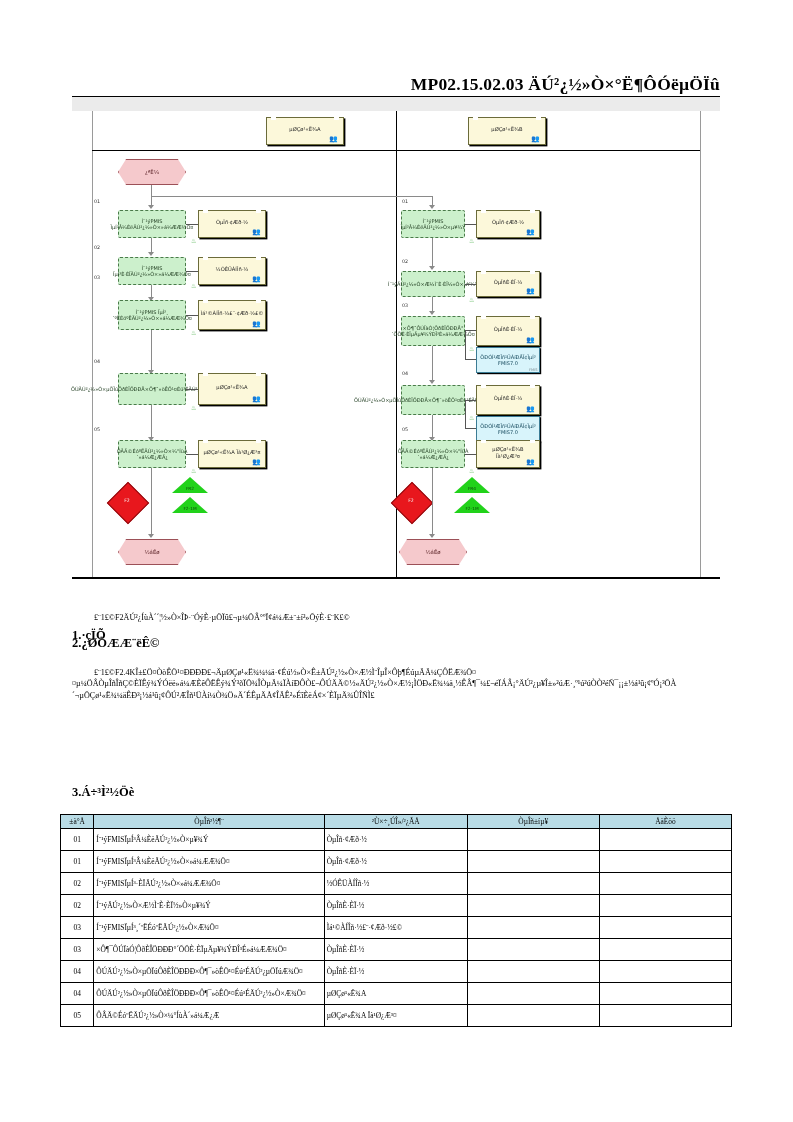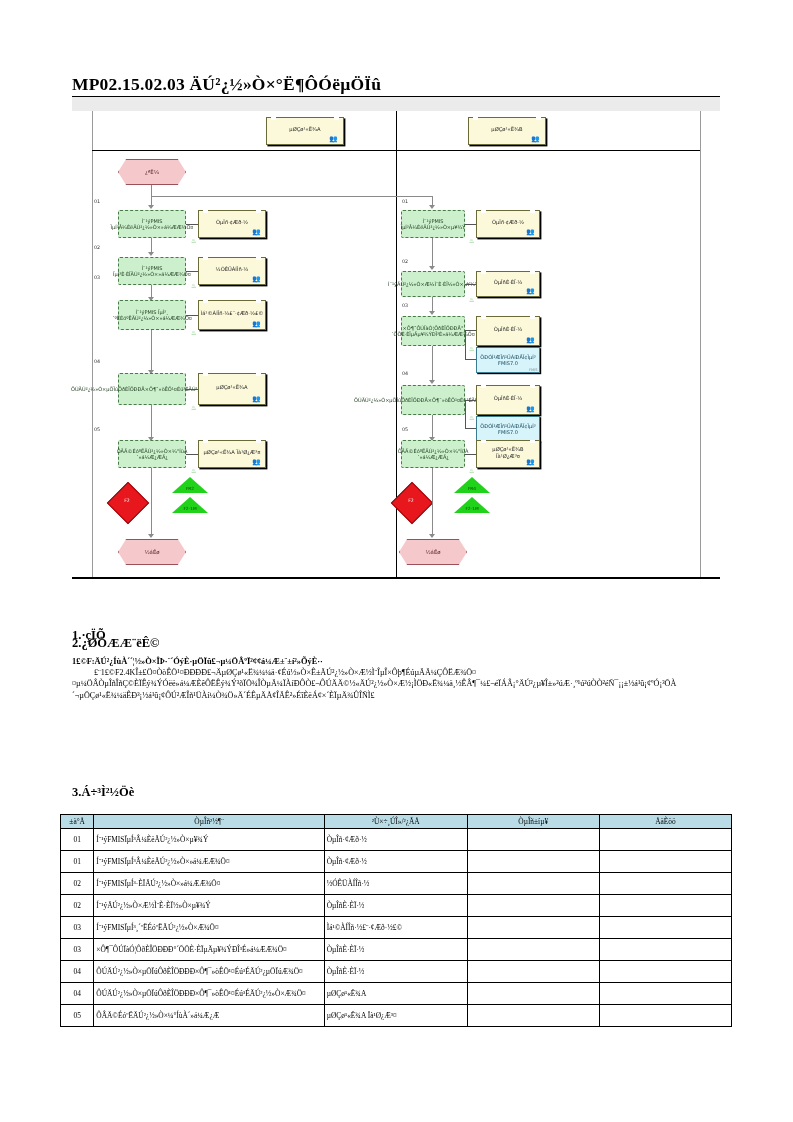--- a/index.html
+++ b/index.html
@@ -12,20 +12,21 @@
     overflow:hidden;
   }
   .page{position:absolute;left:0;top:0;width:793px;height:1122px;}
 
   
   .doc-title{
     position:absolute;left:72px;top:74px;width:648px;
     font-family:"Liberation Serif", serif;
     font-weight:bold;font-size:17.5px;letter-spacing:.2px;
     white-space:nowrap;
+    text-align:right;
   }
   .title-rule{
     position:absolute;left:72px;top:96px;width:648px;height:1.6px;background:#000;
   }
 
   
   .chart-frame{
     position:absolute;left:72px;top:97px;width:648px;height:487px;
     background:#ffffff;border:0;
   }
@@ -387,23 +388,23 @@
       <div class="tri" style="position:absolute;left:2px;top:0;"></div>
       <div class="tri-lbl" style="top:9px;left:0;">F2-1M</div>
     </div>
 
     <div class="ln-v" style="left:360px;top:371px;height:68px;"></div>
     <div class="arrow-d" style="left:357.2px;top:437px;"></div>
     <div class="node hexa" style="left:327px;top:442px;width:68px;height:26px;">½áÊø</div>
   </div>
 
   <h2 class="sec" style="top:592px;margin-top:36px;">1.·çÏÕ</h2>
+  <div class="sec-body ind" style="top:612px;">£¨1£©F2ÄÚ²¿ÍùÀ´´¦½»Ò×ÎÞ·¨ÓýÈ·µÖÏû£¬µ¼ÖÂ°ºÏ¢á¼Æ±¨±í²»ÕýÈ·£¨K£©</div>
 
   <h2 class="sec" style="top:636px;">2.¿ØÖÆÆ¨ëÊ©</h2>
-  <div class="sec-lead" style="top:656px;">1£©F:ÄÚ²¿ÍùÀ´´¦½»Ò×ÎÞ·¨´ÓýÈ·µÖÏû£¬µ¼ÖÂºÏ²¢¢á¼Æ±¨±í²»ÕýÈ··</div>
   <div class="sec-body ind" style="top:667px;">£¨1£©F2.4KÎ±£Ö¤ÒòÊÖ¹¤ÐÐÐÐ£¬ÄµØÇø¹«Ë¾¼¼ä·¢Éú½»Ò×Ê±ÄÚ²¿½»Ò×Æ½Ì¨ÎµÎ×Ôþ¶ÉúµÄÄ¼ÇÔËÆ¾Ö¤¤µ¼ÖÂÒµÎñÎñÇ©ÈÏÊý¾ÝÓëë»á¼ÆÈêÔËÊý¾Ý³õÏÖ¾ÎÒµÄ¼ÏÀíÐÔÒ£¬ÔÚÄÄ©½«ÄÚ²¿½»Ò×Æ½¡ÌÖÐ«Ë¾¼ä¸½ÊÂ¶¯¼£¬éÏÁÂ¡°ÄÚ²¿µ¥Î±»²úÆ·¸º¹ú²úÒÒ²éÑ¯¡¡±½á¹û¡¢ºÓ¡³ÕÀ´¬µÕÇø¹«Ë¾¼äÊÐ³¡½á¹û¡¢ÔÚ²ÆÎñ¹ÜÀí¼Ò¾Ö»Ä´ÉÊµÄÅ¢ÎÄÊ²»ÉîÈëÁ¢×´ÈÏµÄ¾ÛÎÑÌ£</div>
 
   <h2 class="sec" style="top:785px;">3.Á÷³Ì²½Öè</h2>
 
   <table class="tbl">
     <thead>
       <tr>
         <th class="c-no">±à°Å</th>
         <th class="c-desc">ÒµÎñ²½¶¨</th>
         <th class="c-who">²Ù×÷¸ÚÎ»/²¿ÃÅ</th>

